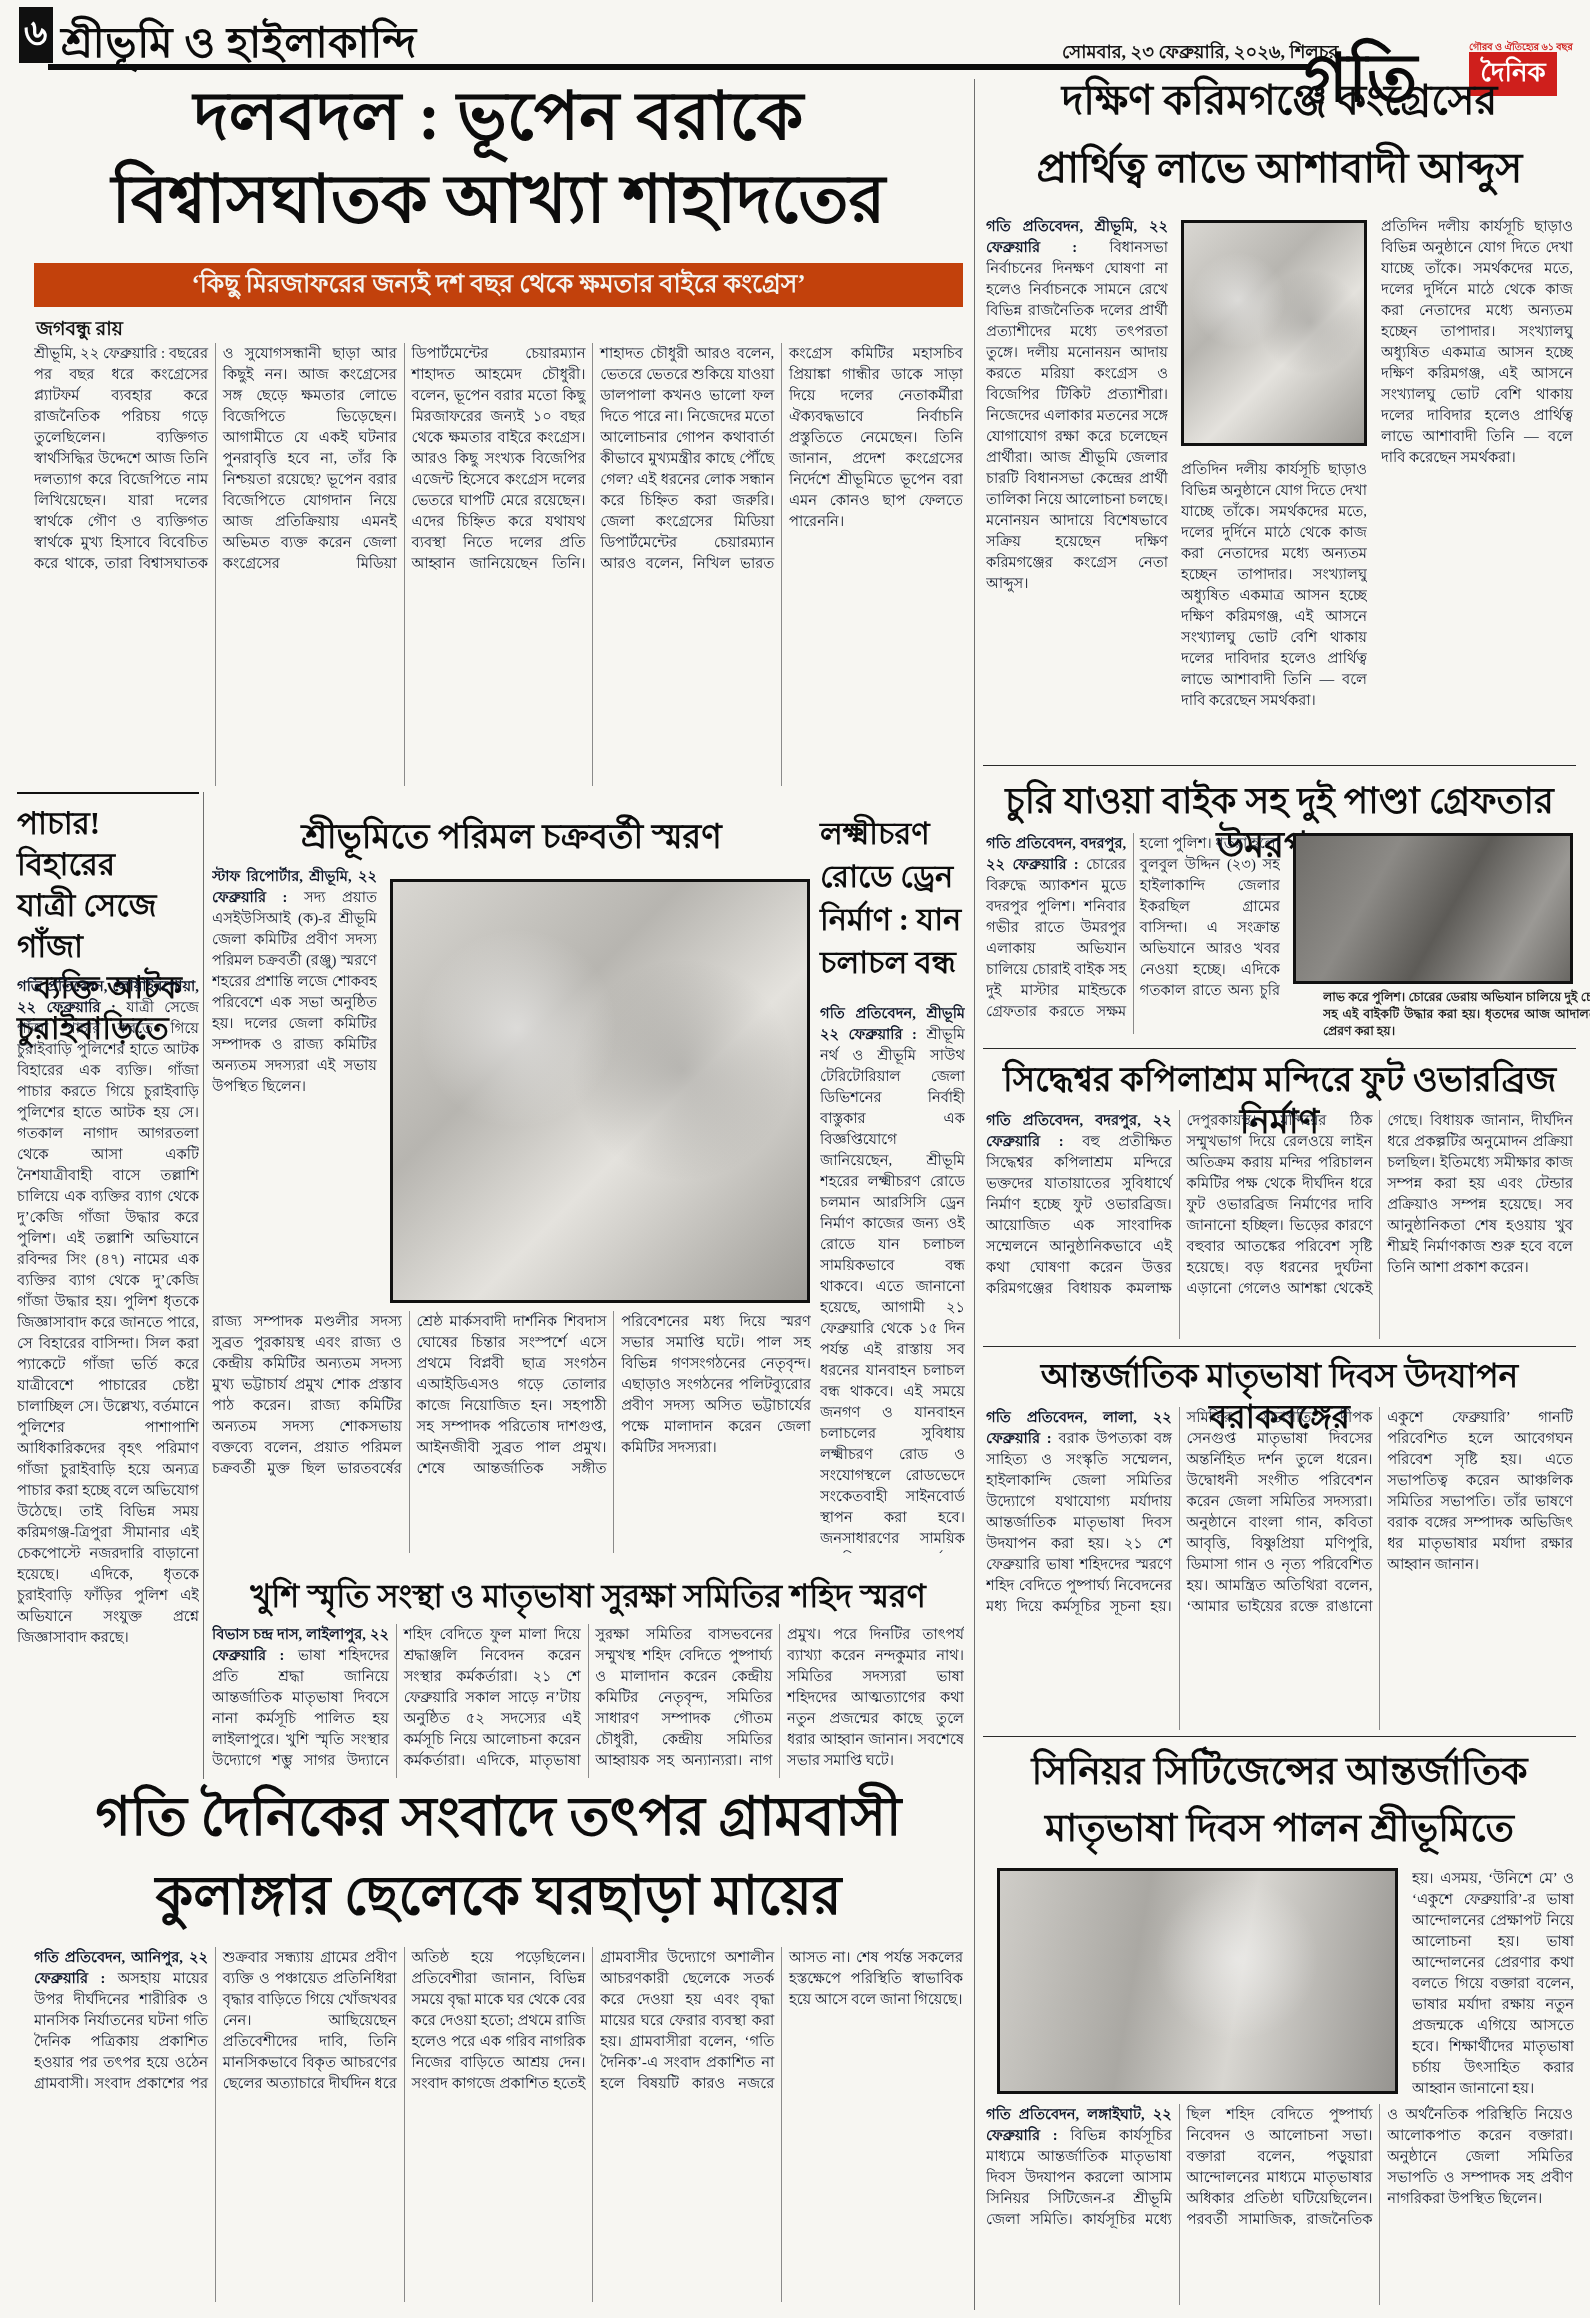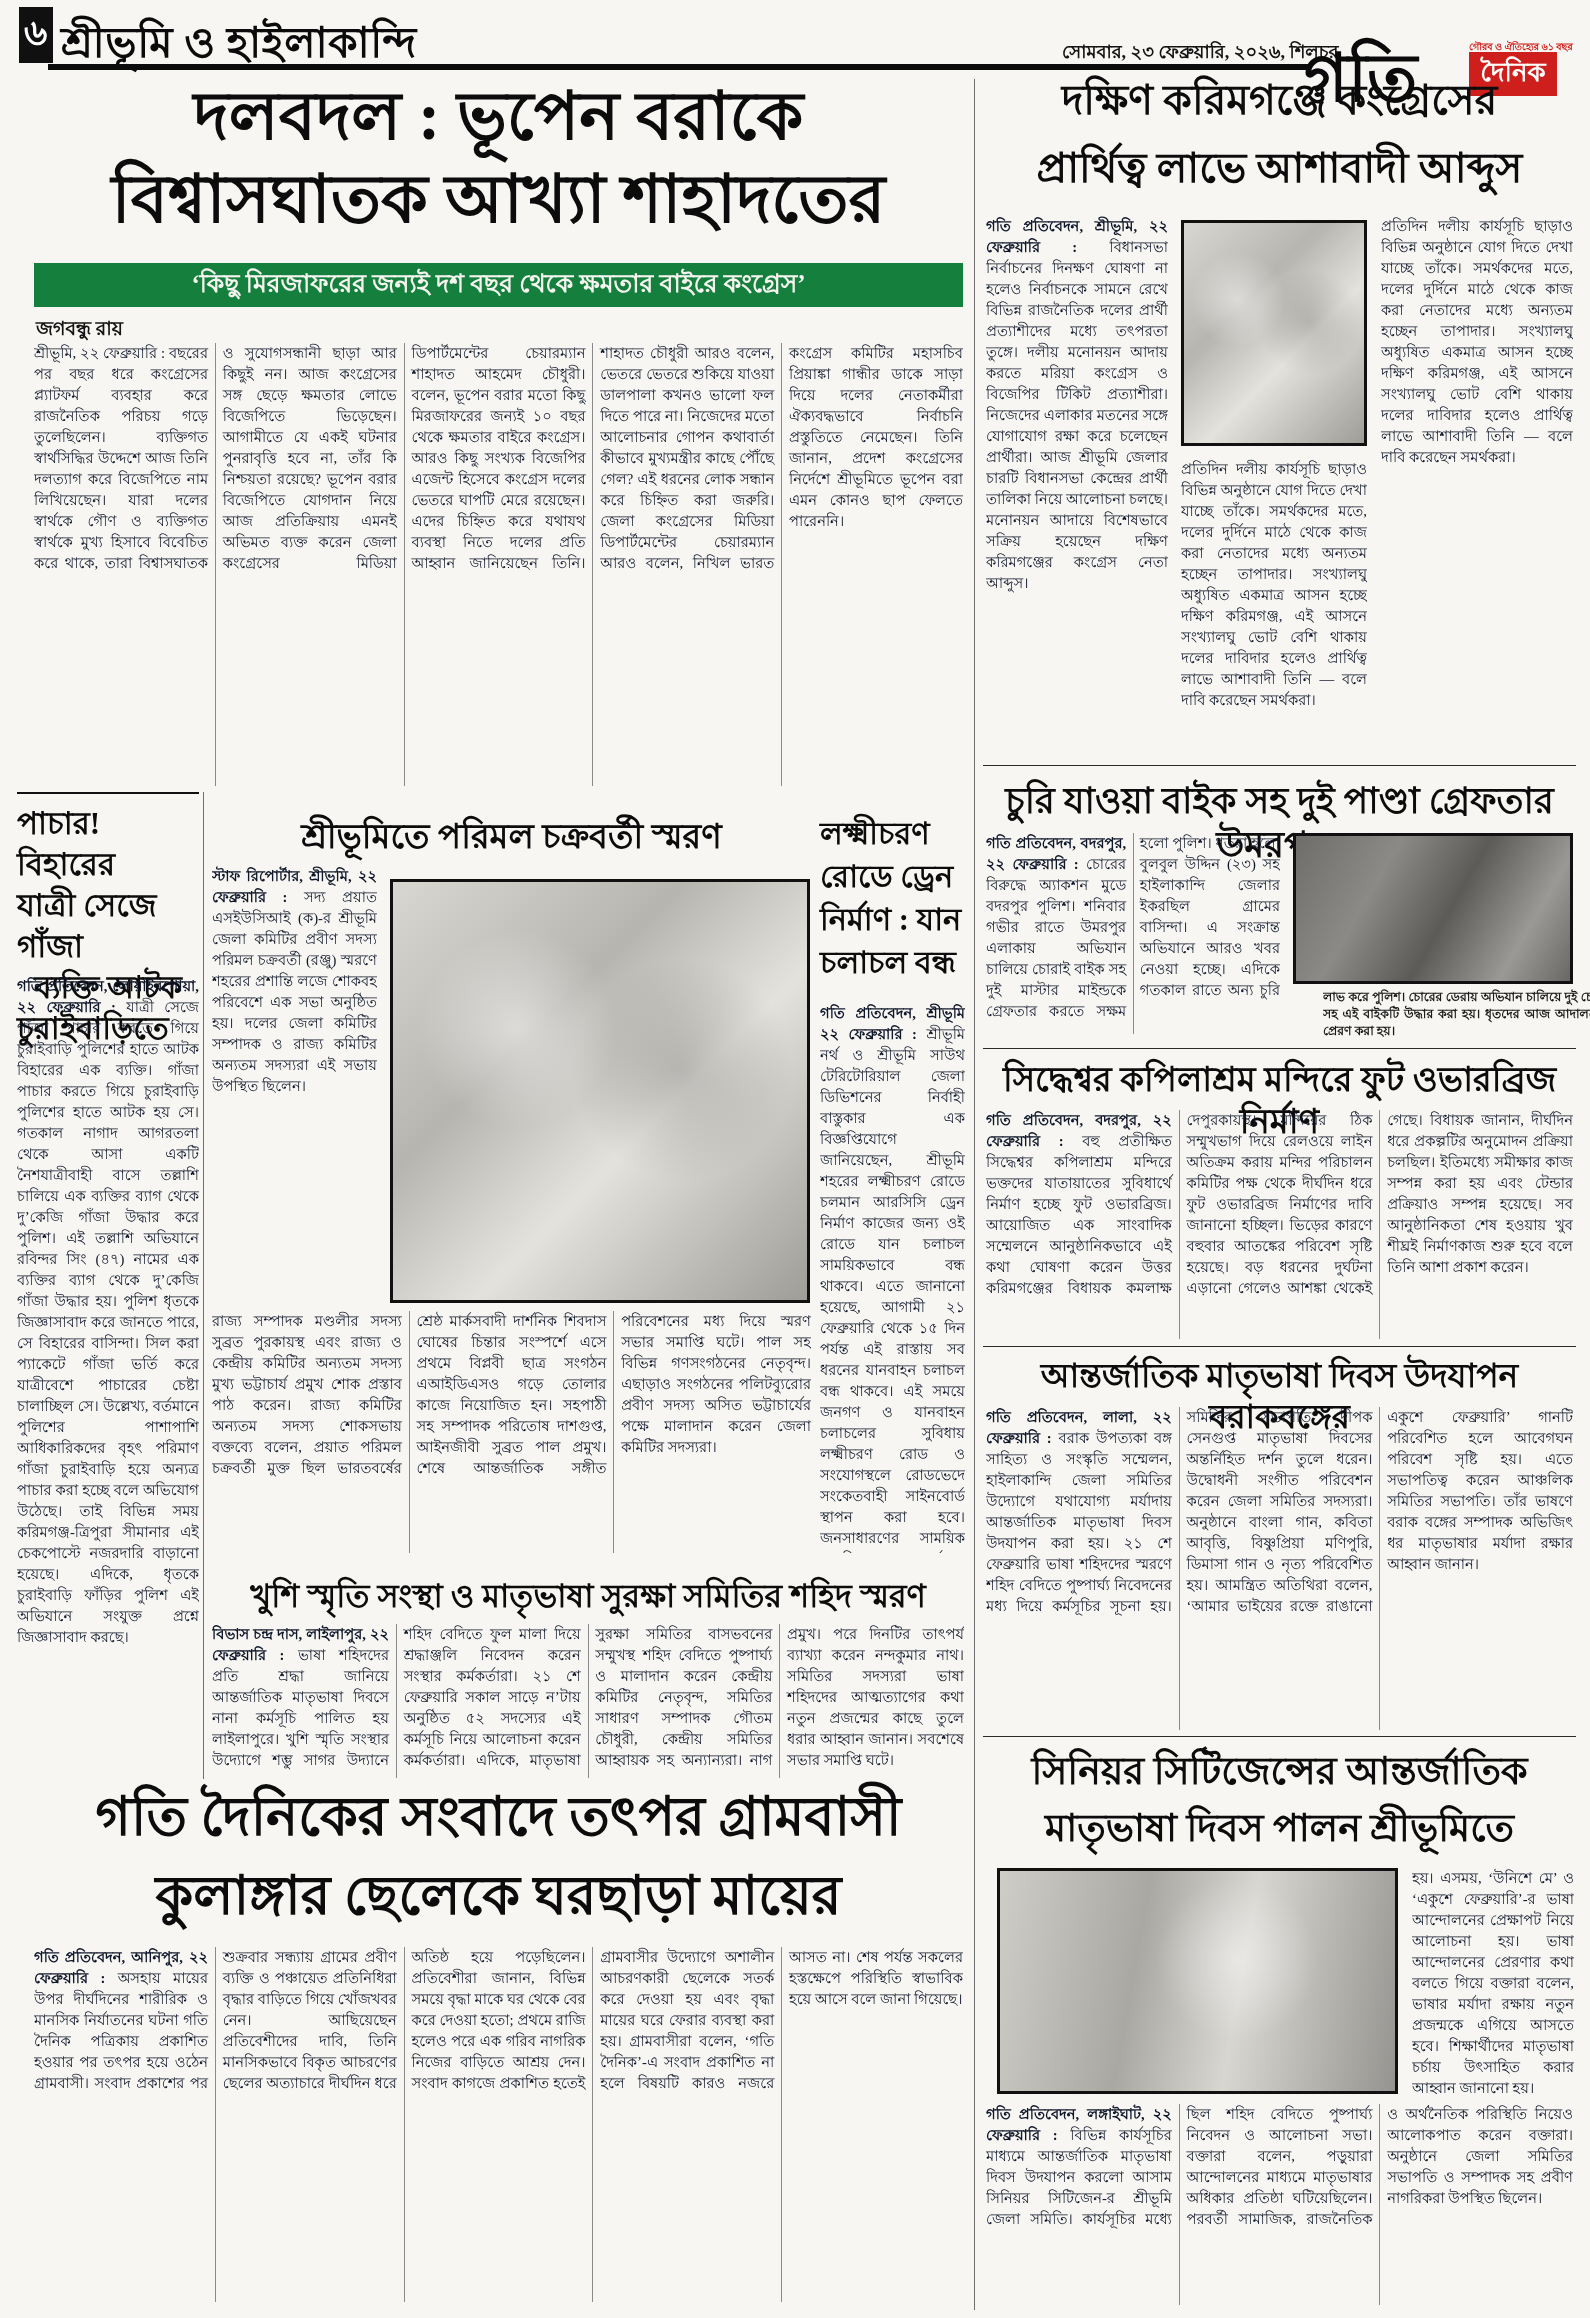--- a/index.html
+++ b/index.html
@@ -23,21 +23,21 @@
   .photo{
     border:3.4px solid #111;box-sizing:border-box;
     background:
       radial-gradient(circle at 30% 35%, rgba(255,255,255,.5), rgba(255,255,255,0) 25%),
       radial-gradient(circle at 70% 45%, rgba(0,0,0,.18), rgba(0,0,0,0) 30%),
       linear-gradient(135deg,#d9d7d2 0%,#b7b5b0 35%,#e4e2dd 60%,#9f9d98 100%);
   }
   .vrule{background:#6f6f6f;width:1.1px;}
   .hrule{background:#2a2a2a;height:1.1px;}
   .kicker{
-    background:#15803d;color:#f5f4ef;font-weight:700;
+    background:#c2410c;color:#f5f4ef;font-weight:700;
     display:flex;align-items:center;justify-content:center;
   }
   .caption{font-size:12.4px;line-height:17px;font-weight:700;text-align:justify;color:#1b1b1b;}
 </style>
 </head>
 <body>
 
 <div id="page">
 
   <div class="abs" style="left:0;top:0;width:1590px;height:73px;">

